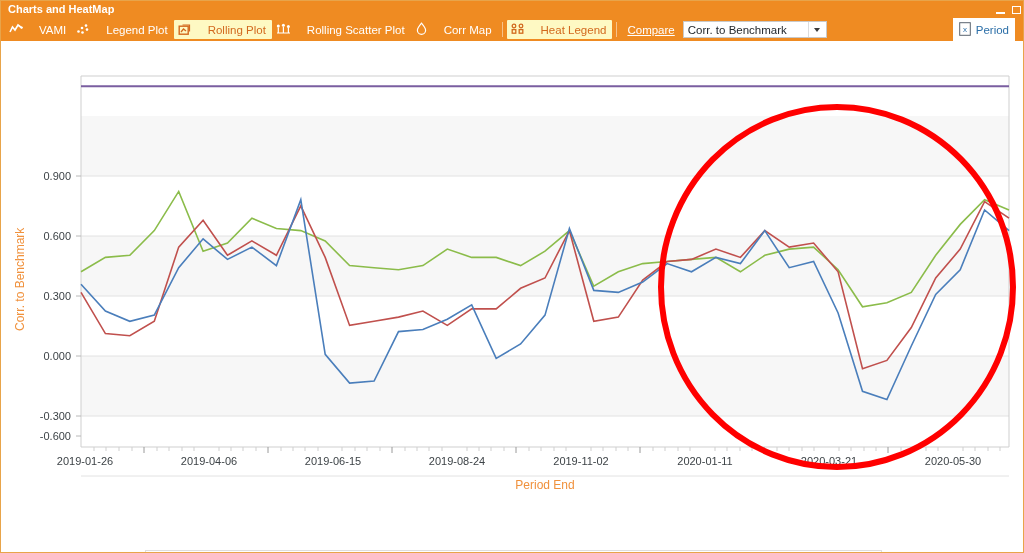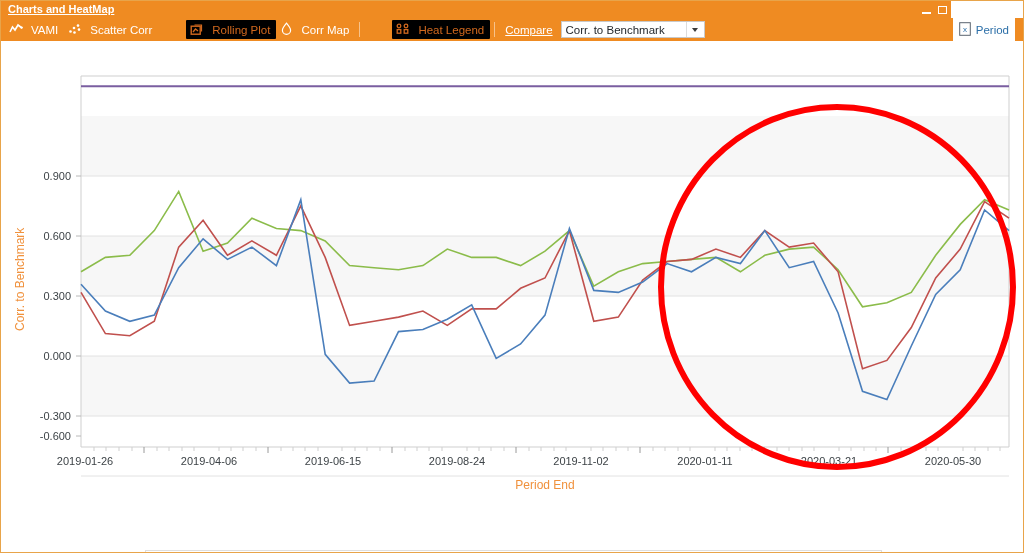--- a/index.html
+++ b/index.html
@@ -19,31 +19,30 @@
     overflow: hidden;
     background: #ffffff;
     border: 1px solid #e8a44a;
     box-sizing: border-box;
   }
 
   
   .titlebar {
     position: absolute;
     left: 0; top: 0;
-    width: 950px;
+    width: 1024px;
     height: 17px;
     background: #ef8b22;
     color: #ffffff;
     font-size: 11px;
     font-weight: bold;
     line-height: 17px;
     padding-left: 7px;
     box-sizing: border-box;
     user-select: none;
-    text-decoration: underline;
   }
   .win-controls {
     position: absolute;
     right: 4px; top: 0px;
     height: 17px;
     display: flex;
     align-items: center;
     gap: 7px;
   }
   .win-btn { display: block; cursor: default; }
@@ -67,33 +66,32 @@
     background: #ef8b22;
     display: flex;
     align-items: center;
     box-sizing: border-box;
     padding-left: 4px;
     user-select: none;
   }
   .tb-item {
     display: flex;
     align-items: center;
-    gap: 8px;
+    gap: 16px;
     height: 19px;
     padding: 0 6px 0 4px;
     color: #ffffff;
     font-size: 11.5px;
     white-space: nowrap;
     cursor: default;
     border-radius: 1px;
   }
   .tb-item.active {
-    background: #000000;
+    background: #fef9c3;
     color: #d2691e;
-    margin-left: 28px;
   }
   .tb-item.active .ico-stroke { stroke: #d2691e; }
   .tb-sep {
     width: 1px;
     height: 15px;
     background: #f7c28a;
     margin: 0 4px;
   }
   .tb-plain {
     color: #ffffff;
@@ -218,34 +216,45 @@
     <div class="tb-item">
       <span>
         <svg width="14" height="12" viewBox="0 0 14 12">
           <circle class="ico-fill" cx="2.5" cy="8.5" r="1.3" fill="#ffffff"></circle>
           <circle class="ico-fill" cx="6" cy="5" r="1.3" fill="#ffffff"></circle>
           <circle class="ico-fill" cx="6.5" cy="9.5" r="1.3" fill="#ffffff"></circle>
           <circle class="ico-fill" cx="10" cy="2.6" r="1.3" fill="#ffffff"></circle>
           <circle class="ico-fill" cx="11" cy="6.6" r="1.3" fill="#ffffff"></circle>
         </svg>
       </span>
-      <span>Scatter Corr</span>
+      <span>Legend Plot</span>
     </div>
 
     <div class="tb-item active">
       <span>
         <svg width="14" height="12" viewBox="0 0 14 12">
           <rect class="ico-stroke" x="1.2" y="3.2" width="9" height="8" fill="none" stroke="#d2691e" stroke-width="1.4"></rect>
           <path class="ico-stroke" d="M3 9 L5.5 6 L8 8" fill="none" stroke="#d2691e" stroke-width="1.3"></path>
           <path class="ico-stroke" d="M4.5 2 L11.5 2 L11.5 8.5" fill="none" stroke="#d2691e" stroke-width="1.2"></path>
         </svg>
       </span>
       <span>Rolling Plot</span>
     </div>
 
+    <div class="tb-item">
+      <span>
+        <svg width="15" height="12" viewBox="0 0 15 12">
+          <circle class="ico-fill" cx="2.3" cy="3" r="1.5" fill="#ffffff"></circle>
+          <circle class="ico-fill" cx="7.4" cy="2.2" r="1.5" fill="#ffffff"></circle>
+          <circle class="ico-fill" cx="12.4" cy="3.4" r="1.5" fill="#ffffff"></circle>
+          <path class="ico-stroke" d="M2.3 4.6 L2.3 10 M7.4 3.8 L7.4 10 M12.4 5 L12.4 10 M1 10 L14 10" fill="none" stroke="#ffffff" stroke-width="1.2"></path>
+        </svg>
+      </span>
+      <span>Rolling Scatter Plot</span>
+    </div>
 
     <div class="tb-item">
       <span>
         <svg width="13" height="13" viewBox="0 0 13 13">
           <path class="ico-stroke" d="M6.5 1.2 C9.6 5 10.6 6.4 10.6 8.2 A4.1 4.1 0 0 1 2.4 8.2 C2.4 6.4 3.4 5 6.5 1.2 Z" fill="none" stroke="#ffffff" stroke-width="1.2"></path>
         </svg>
       </span>
       <span>Corr Map</span>
     </div>
 

